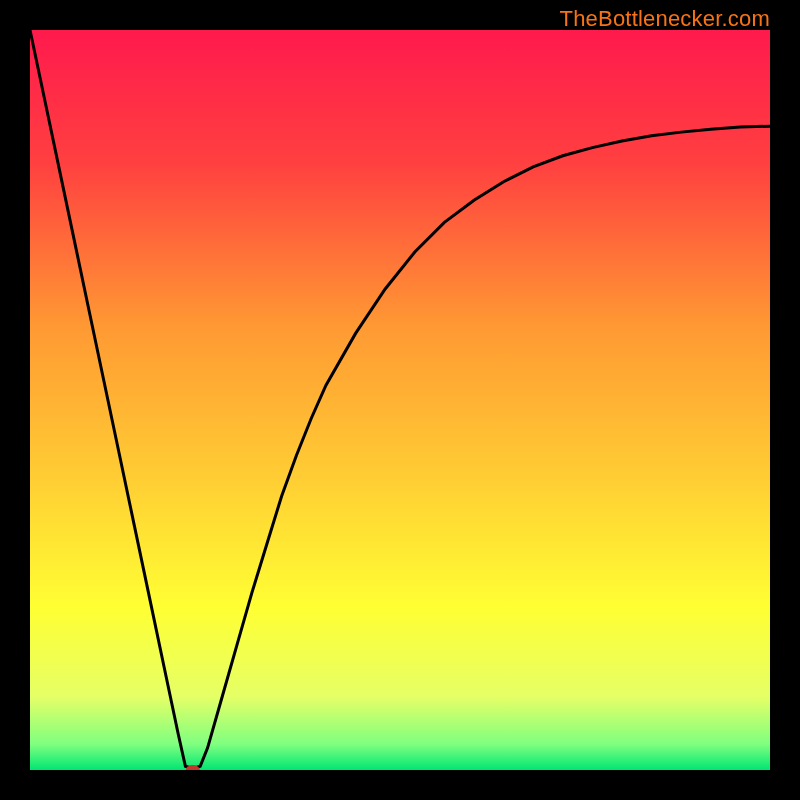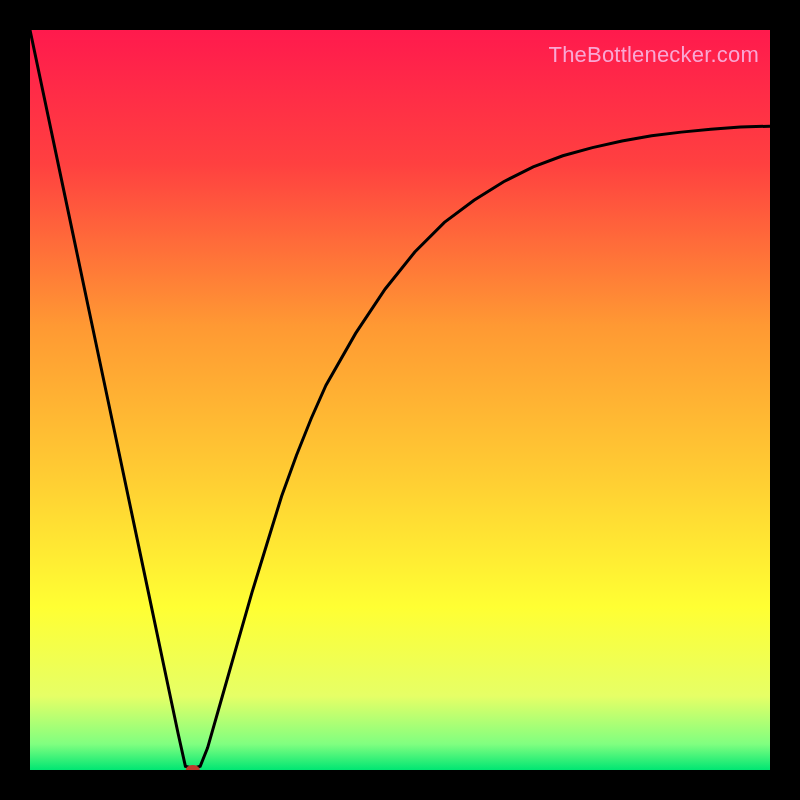--- a/index.html
+++ b/index.html
@@ -15,26 +15,25 @@
     position: absolute;
     left: 30px;
     top: 30px;
     width: 740px;
     height: 740px;
     background: #000;
   }
   .watermark {
     position: absolute;
     top: 6px;
-    right: 41px;
-    color: #f9a8d4;
+    right: 30px;
+    color: #f97316;
     font-size: 22px;
     letter-spacing: 0.2px;
     z-index: 10;
-    margin-top: 36px;
   }
   svg {
     display: block;
   }
 </style>
 </head>
 <body>
 
 <div class="watermark">TheBottlenecker.com</div>
 

